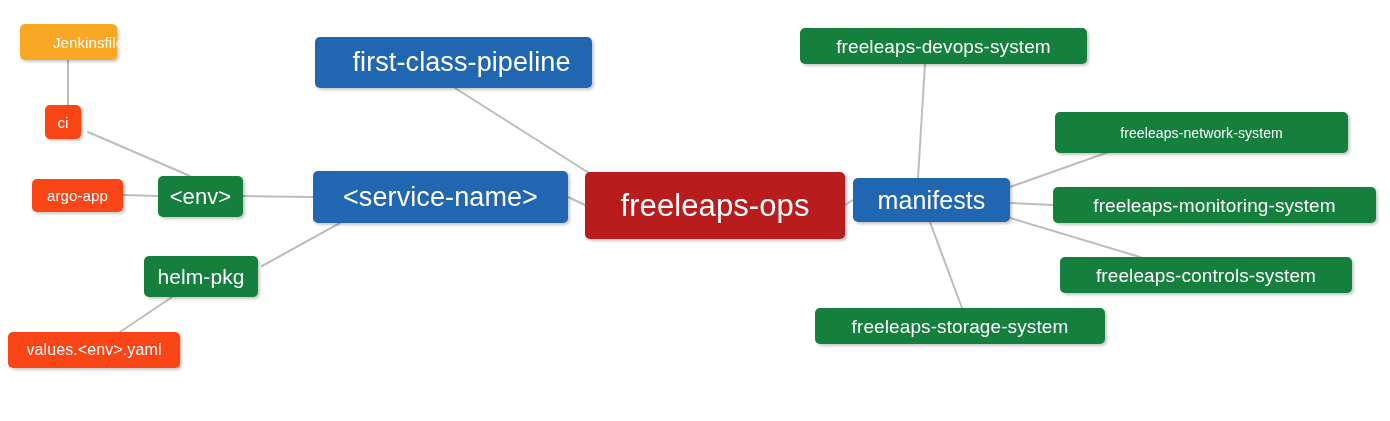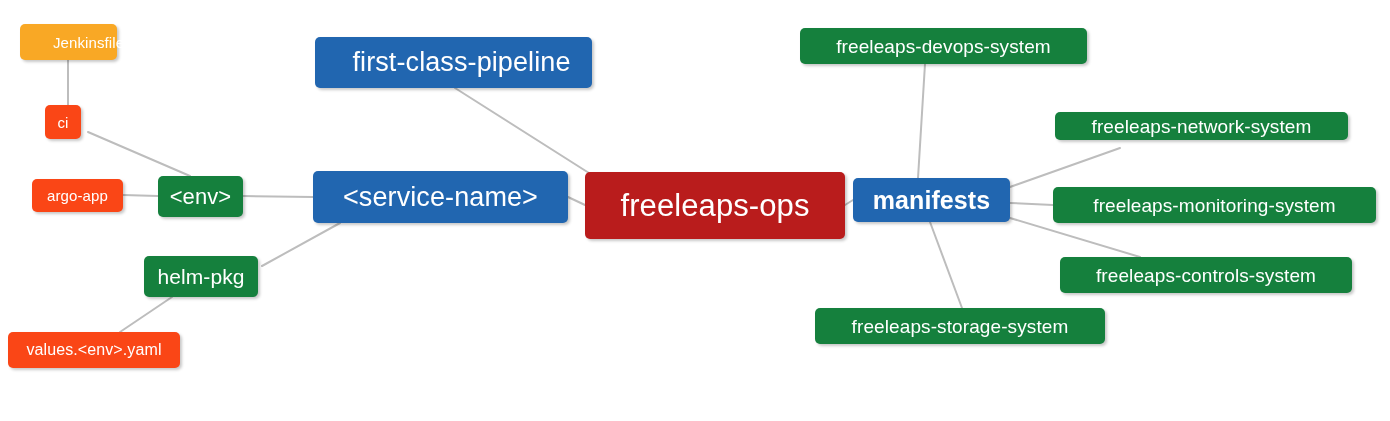--- a/index.html
+++ b/index.html
@@ -70,20 +70,20 @@
   <div id="node-layer">
       <div class="node orange" style="left: 20px; top: 24px; width: 97px; height: 36px; font-size: 15px; padding-left: 40px;">Jenkinsfile</div>
       <div class="node tomato" style="left: 45px; top: 105px; width: 36px; height: 34px; font-size: 15px;">ci</div>
       <div class="node tomato" style="left: 32px; top: 179px; width: 91px; height: 33px; font-size: 15px;">argo-app</div>
       <div class="node green" style="left: 158px; top: 176px; width: 85px; height: 41px; font-size: 22px;">&lt;env&gt;</div>
       <div class="node green" style="left: 144px; top: 256px; width: 114px; height: 41px; font-size: 21px;">helm-pkg</div>
       <div class="node tomato" style="left: 8px; top: 332px; width: 172px; height: 36px; font-size: 16px;">values.&lt;env&gt;.yaml</div>
       <div class="node blue" style="left: 315px; top: 37px; width: 277px; height: 51px; font-size: 27px; padding-left: 16px;">first-class-pipeline</div>
       <div class="node blue" style="left: 313px; top: 171px; width: 255px; height: 52px; font-size: 27px;">&lt;service-name&gt;</div>
       <div class="node root" style="left: 585px; top: 172px; width: 260px; height: 67px; font-size: 31px;">freeleaps-ops</div>
-      <div class="node blue" style="left: 853px; top: 178px; width: 157px; height: 44px; font-size: 25px; font-weight: bold;">manifests</div>
+      <div class="node blue" style="left: 853px; top: 178px; width: 157px; height: 44px; font-size: 25px;">manifests</div>
       <div class="node green" style="left: 800px; top: 28px; width: 287px; height: 36px; font-size: 19px;">freeleaps-devops-system</div>
-      <div class="node green" style="left: 1055px; top: 112px; width: 293px; height: 28px; font-size: 19px;">freeleaps-network-system</div>
+      <div class="node green" style="left: 1055px; top: 112px; width: 293px; height: 41px; font-size: 14px;">freeleaps-network-system</div>
       <div class="node green" style="left: 1053px; top: 187px; width: 323px; height: 36px; font-size: 19px;">freeleaps-monitoring-system</div>
       <div class="node green" style="left: 1060px; top: 257px; width: 292px; height: 36px; font-size: 19px;">freeleaps-controls-system</div>
       <div class="node green" style="left: 815px; top: 308px; width: 290px; height: 36px; font-size: 19px;">freeleaps-storage-system</div>
     </div>
 </div>
 
 </body></html>

